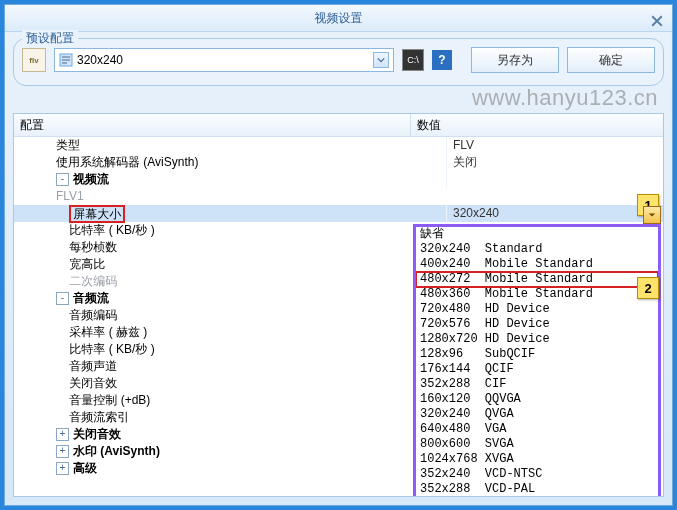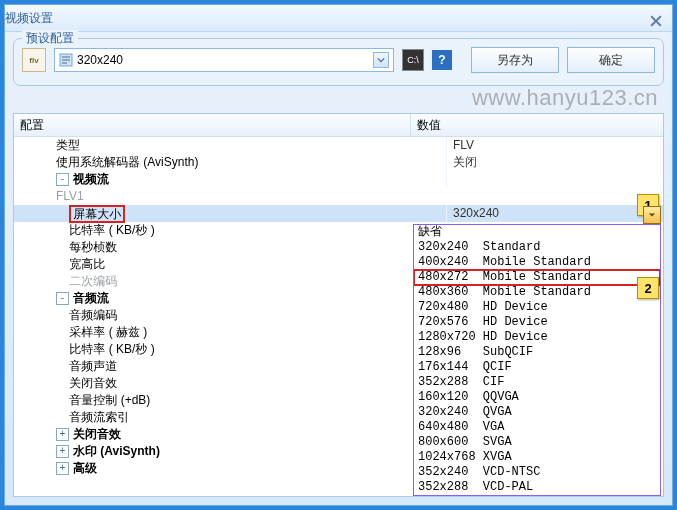--- a/index.html
+++ b/index.html
@@ -1,21 +1,21 @@
 <!DOCTYPE html>
 <html><head>
 <meta charset="utf-8">
 <style>
   html,body{margin:0;padding:0;font-family:"Microsoft YaHei",Arial,sans-serif;font-size:12px;background:#2a85dd;}
   .frame{box-sizing:border-box;width:677px;height:510px;background:#2a85dd;padding:4px;}
   .window{box-sizing:border-box;width:100%;height:100%;background:linear-gradient(#e9f2fb,#d7e8f9);border:1px solid #6fa9dd;position:relative;}
-  .titlebar{height:26px;line-height:26px;color:#2c5f96;font-size:12px;position:relative;background:linear-gradient(#f2f8ff,#dcebfa);border-bottom:1px solid #b9d5ef;}
+  .titlebar{height:26px;line-height:26px;text-align:center;color:#2c5f96;font-size:12px;position:relative;background:linear-gradient(#f2f8ff,#dcebfa);border-bottom:1px solid #b9d5ef;}
   .titlebar .close{position:absolute;right:8px;top:5px;width:14px;height:14px;font-size:12px;color:#5a7fa6;cursor:pointer;}
   .close svg{width:12px;height:12px;}
-  .preset{margin:6px 8px 0 8px;border:1px solid #a9c9e8;border-radius:7px;padding:8px 8px 12px 8px;background:#eaf2fb;position:relative;}
+  .preset{margin:6px 8px 0 8px;border:1px solid #a9c9e8;border-radius:13px;padding:8px 8px 12px 8px;background:#eaf2fb;position:relative;}
   .preset-legend{position:absolute;top:-9px;left:8px;background:#eaf2fb;padding:0 4px;color:#2c5f96;}
   .preset-row{display:flex;align-items:center;gap:8px;}
   .flv-icon{width:22px;height:22px;background:#f8f4e9;border:1px solid #c8b990;display:flex;align-items:center;justify-content:center;font-size:8px;color:#7a6a30;font-weight:bold;}
   .combo{flex:0 0 330px;height:22px;border:1px solid #8bb7e0;background:#fff;display:flex;align-items:center;padding:0 4px;justify-content:space-between;}
   .combo .cue{width:14px;height:14px;border:1px solid #8bb7e0;background:linear-gradient(#eef6ff,#cfe4f8);display:flex;align-items:center;justify-content:center;}
   .combo .cue svg{width:8px;height:8px;}
   .mini-btn{width:20px;height:20px;border:1px solid #888;background:#333;color:#fff;font-size:9px;display:flex;align-items:center;justify-content:center;}
   .help-btn{width:20px;height:20px;background:#2a6fc1;color:#fff;font-weight:bold;display:flex;align-items:center;justify-content:center;}
   .btn{width:86px;height:24px;border:1px solid #8bb7e0;background:linear-gradient(#fdfefe,#e3eefb);color:#333;display:flex;align-items:center;justify-content:center;cursor:pointer;}
   .watermark{position:absolute;right:14px;top:80px;font-size:22px;color:rgba(120,120,120,.55);font-family:Arial;letter-spacing:.5px;pointer-events:none;}
@@ -25,21 +25,21 @@
   .col2{flex:1;padding-left:6px;display:flex;align-items:center;}
   .rows{position:relative;}
   .row{display:flex;height:17px;line-height:17px;padding-left:36px;}
   .row .c1{flex:0 0 390px;border-right:1px solid #eef4fb;padding-left:6px;white-space:pre;}
   .row .c2{flex:1;padding-left:6px;color:#333;white-space:pre;}
   .row.sel{background:#cfe3f8;}
   .row .gray{color:#9aa0a6;}
   .tog{display:inline-block;width:11px;height:11px;border:1px solid #8aa7c4;margin-right:4px;text-align:center;line-height:9px;font-size:10px;color:#4a6c92;background:#fff;vertical-align:middle;}
   .red-box{border:2px solid #d62222;padding:0 2px;display:inline-block;line-height:14px;}
   .callout{position:absolute;width:20px;height:20px;background:#ffe36b;border:1px solid #b48f00;color:#000;font-weight:bold;display:flex;align-items:center;justify-content:center;font-size:13px;box-shadow:1px 1px 2px rgba(0,0,0,.3);}
-  .dd{position:absolute;left:399px;right:2px;top:110px;border:1px solid #8b5cf6;background:#fff;font-family:"Courier New",monospace;font-size:12px;line-height:15px;max-height:280px;overflow:hidden;}
+  .dd{position:absolute;left:399px;right:2px;top:110px;border:3px solid #8b5cf6;background:#fff;font-family:"Courier New",monospace;font-size:12px;line-height:15px;max-height:280px;overflow:hidden;}
   .dd .opt{padding:0 4px;white-space:pre;}
   .dd .opt.hl{background:#2a5db0;color:#fff;}
   .dd .opt.redwrap{outline:2px solid #d62222;outline-offset:-1px;}
   .drop-btn{position:absolute;right:2px;top:92px;width:16px;height:16px;border:1px solid #9c6b18;background:linear-gradient(#ffe9a8,#f4c24c);display:flex;align-items:center;justify-content:center;}
   .drop-btn svg{width:8px;height:8px;}
 </style>
 </head>
 <body>
 
 <div class="frame">

